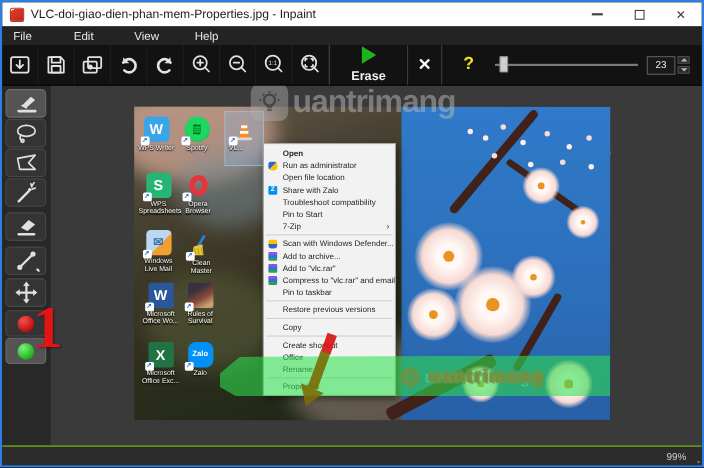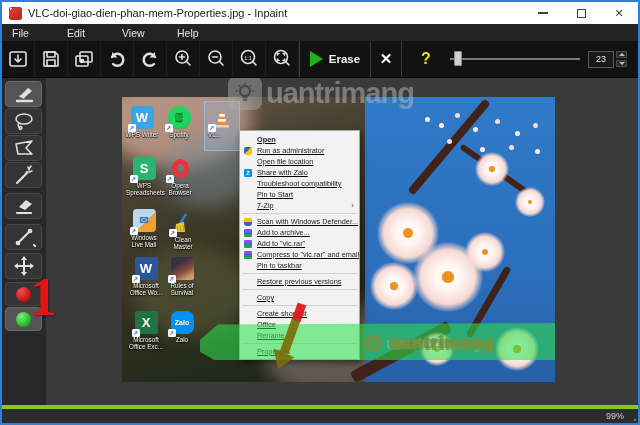--- a/index.html
+++ b/index.html
@@ -25,21 +25,21 @@
   .menubar { position:absolute; left:0; top:22px; width:636px; height:17px;
     background:#232323; display:flex; align-items:center; padding-left:10px; }
   .menu-item { width:55px; color:#e6e6e6; font-size:10.5px; }
   
   .toolbar { position:absolute; left:0; top:39px; width:636px; height:37px;
     background:#121212; display:flex; align-items:stretch; border-bottom:1px solid #000; }
   .tb-cell { width:33px; display:flex; align-items:center; justify-content:center;
     border-right:1px solid rgba(255,255,255,0.05); }
   .tb-sep { width:1px; background:#3c3c3c; }
   .tb-ic { stroke:#e2e2e2; fill:none; stroke-width:1.6; stroke-linecap:round; stroke-linejoin:round; }
-  .erase-btn { width:70px; display:flex; align-items:center; justify-content:center; gap:6px; }
+  .erase-btn { width:70px; display:flex; align-items:center; justify-content:center; gap:6px;flex-direction:column; }
   .play-tri { width:0; height:0; border-left:13px solid #1db31d; border-top:8px solid transparent;
     border-bottom:8px solid transparent; }
   .erase-label { color:#f2f2f2; font-size:11.5px; font-weight:700; }
   .x-cell { width:30px; display:flex; align-items:center; justify-content:center;
     color:#fff; font-size:15px; font-weight:700; }
   .help-cell { width:32px; display:flex; align-items:center; justify-content:center;
     color:#f4e21a; font-size:16px; font-weight:700; margin-left:8px; }
   .ms-label { width:46px; color:#f0f0f0; font-size:10px; font-weight:700; line-height:11px;
     display:flex; align-items:center; text-align:center; margin-left:6px; }
   .slider { flex:1; position:relative; margin:0 8px; }
@@ -83,21 +83,21 @@
     display:flex; align-items:center; justify-content:center; color:#fff; font-weight:700; font-size:13px; }
   .dicon .lbl { margin-top:2px; font-size:6.3px; line-height:7px; color:#fff;
     text-shadow:0 1px 1px #000, 0 0 2px #000; }
   .sc-badge { position:absolute; left:-3px; bottom:-3px; width:8px; height:8px; background:#fff;
     border-radius:1.5px; color:#2b6fd4; font-size:6px; line-height:8px; font-weight:700; }
   .vlc-sel { position:absolute; left:82px; top:4px; width:36px; height:50px;
     background:rgba(140,180,220,0.35); border:1px solid rgba(170,205,240,0.55); }
   
   .cmenu { position:absolute; left:193px; top:52px; width:121px; background:#f2f2f2;
     border:1px solid #a8a8a8; box-shadow:2px 3px 6px rgba(0,0,0,0.45); padding:2px 0; }
-  .cm-row { position:relative; height:11px; display:flex; align-items:center; padding-left:17px;text-decoration:underline; }
+  .cm-row { position:relative; height:11px; display:flex; align-items:center; padding-left:17px; }
   .cm-row.first { height:12px; }
   .cm-label { font-size:7.3px; color:#222; white-space:nowrap; }
   .cm-row.bold .cm-label { font-weight:700; }
   .cm-sep { height:1px; background:#d0d0d0; margin:2px 2px; }
   .cm-ic { position:absolute; left:4px; top:2px; width:8px; height:8px; border-radius:1px; }
   .ic-shield { background:linear-gradient(135deg,#2f66d0 50%,#f3c300 50%); border-radius:2px 2px 45% 45%; }
   .ic-zalo { background:#0190f3; color:#fff; font-size:6px; line-height:8px; text-align:center; font-weight:700; }
   .ic-defender { background:linear-gradient(180deg,#f3c300 45%,#3a5fc0 45%); border-radius:2px 2px 40% 40%; }
   .ic-rar { background:linear-gradient(180deg,#8a55d8 33%,#2f71d8 33% 66%,#27a05a 66%); }
   .cm-arrow { position:absolute; right:5px; top:1px; font-size:8px; color:#444; }
@@ -118,21 +118,21 @@
   .wm-top { position:absolute; left:182px; top:-2px; display:flex; align-items:center; gap:4px;
     z-index:9; opacity:0.6; }
   .wm-logo { width:34px; height:34px; border-radius:8px; background:rgba(175,175,175,0.75);
     display:flex; align-items:center; justify-content:center; }
   .wm-text { font-size:29px; font-weight:700; color:rgba(185,185,185,0.85); letter-spacing:-1px; }
   .num { position:absolute; font-family:"Liberation Serif", serif; font-weight:700;
     color:#e41414; font-size:54px; line-height:1; z-index:20; text-shadow:1px 1px 2px rgba(0,0,0,0.4); }
   #num1 { left:28px; top:268px; }
   
   .statusbar { position:absolute; left:0; top:403px; width:636px; height:18px; background:#2c2c2c;
-    border-top:4px solid #84cc16; display:flex; align-items:center; justify-content:flex-end; }
+    border-top:1px solid #84cc16; display:flex; align-items:center; justify-content:flex-end; }
   .status-zoom { color:#cfcfcf; font-size:9px; margin-right:14px; }
   .grip { position:absolute; right:2px; bottom:2px; width:2px; height:2px; background:#777;
     box-shadow:-4px 4px #777, 0 4px #777, -8px 8px #777, -4px 8px #777, 0 8px #777; }
 </style>
 </head>
 <body>
 
 <div id="app">
 
   <div class="titlebar">

